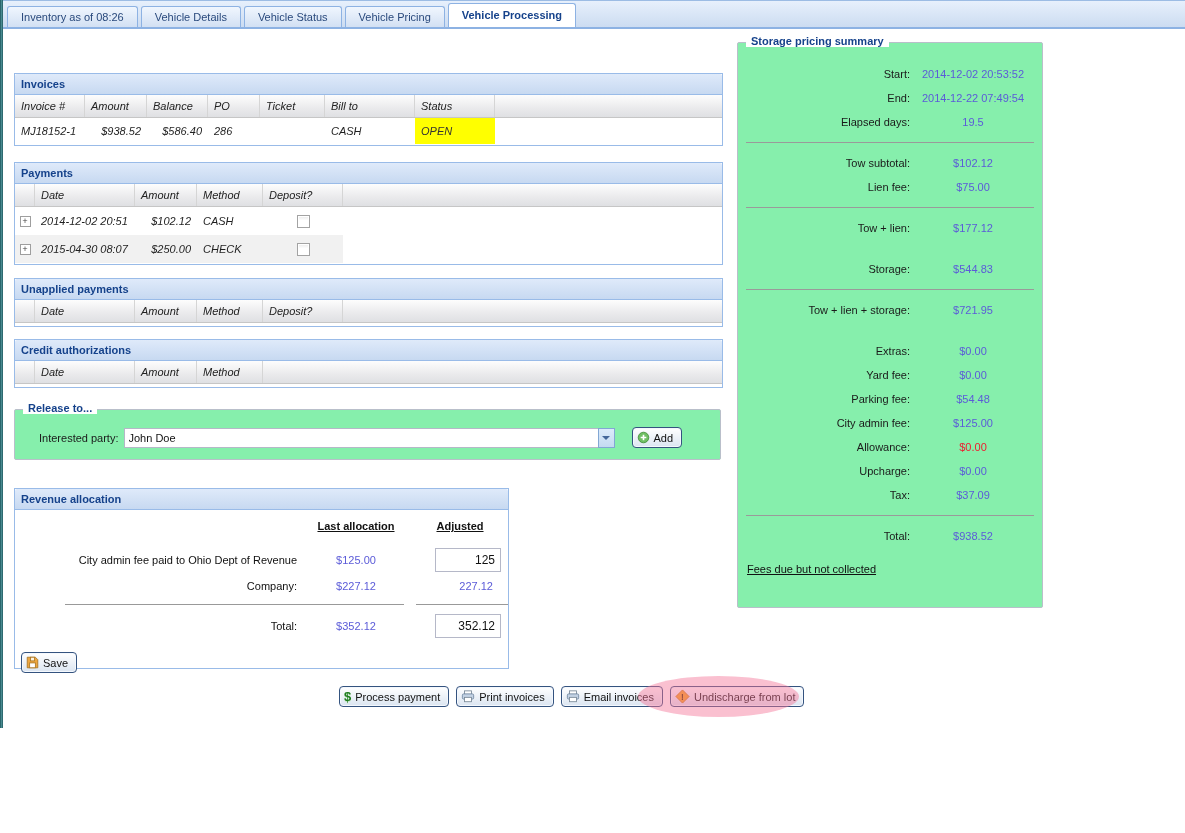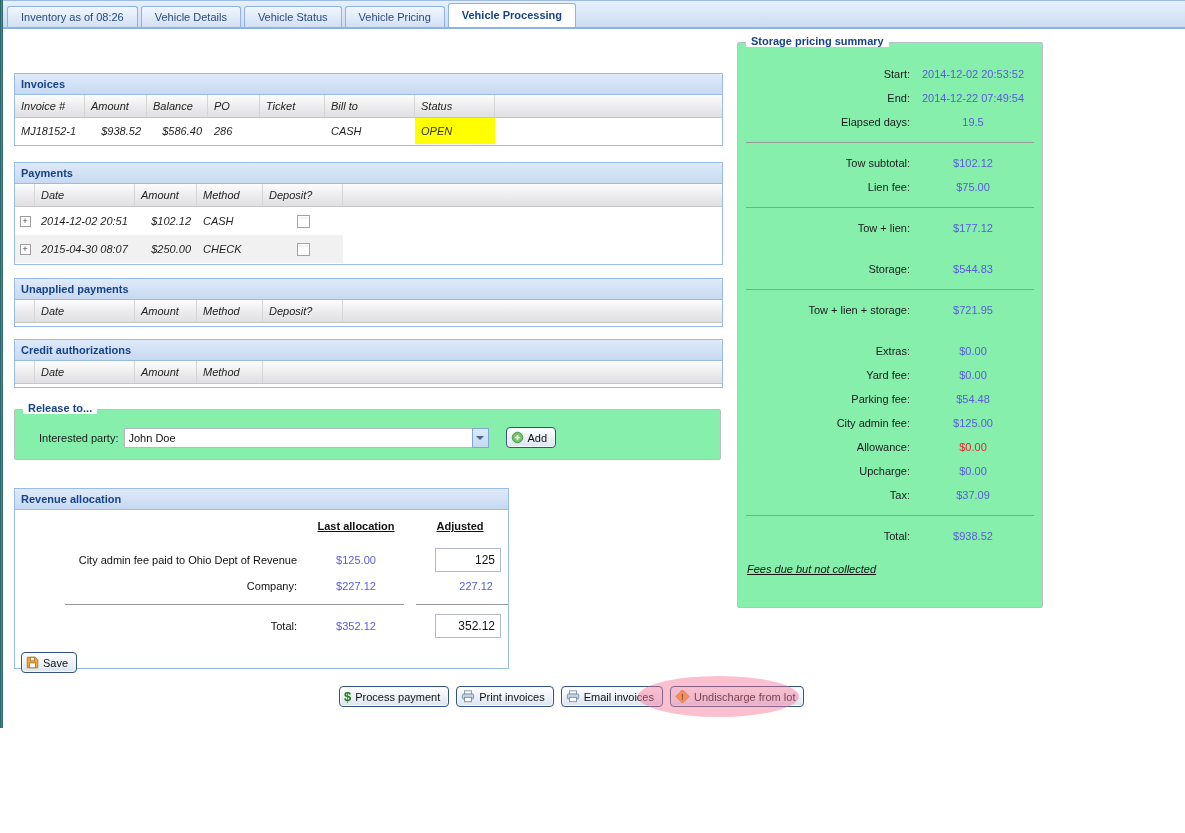--- a/index.html
+++ b/index.html
@@ -50,21 +50,21 @@
   .checkbox{width:13px;height:13px;border:1px solid #a3a3a3;
     background:linear-gradient(#e9e9e9,#ffffff 40%);box-shadow:inset 0 0 0 1px #fff;cursor:pointer;}
   
   .fieldset{position:absolute;border:1px solid #b9bfca;border-radius:2px;background:#86efac;}
   .legend{position:absolute;top:-8px;left:8px;background:#fff;padding:0 5px;
     color:#15428b;font-weight:bold;white-space:nowrap;}
   
   .release-row{display:flex;align-items:center;margin:17px 0 0 24px;}
   .release-label{margin-right:5px;color:#1a1a1a;}
   .combo{display:flex;align-items:stretch;height:20px;}
-  .combo input{width:348px;height:20px;border:1px solid #b5b8c8;border-right:none;
+  .combo input{width:474px;height:20px;border:1px solid #b5b8c8;border-right:none;
     padding:2px 4px;font:11px "Liberation Sans",sans-serif;color:#111;}
   .combo-trigger{width:17px;height:20px;border:1px solid #82a7d4;
     background:linear-gradient(#dcebfa,#c4daf1);display:flex;align-items:center;justify-content:center;cursor:pointer;}
   .combo-trigger i{width:0;height:0;border-left:4px solid transparent;border-right:4px solid transparent;
     border-top:4px solid #44679a;}
   
   .btn{display:inline-flex;align-items:center;gap:4px;
     border:1px solid #34537f;border-radius:4px;height:21px;
     background:linear-gradient(#ffffff,#dbe5f1);
     box-shadow:inset 0 0 0 1px #f4f8fd;
@@ -92,21 +92,21 @@
   .pink-ellipse{position:absolute;left:638px;top:676px;width:161px;height:41px;
     background:rgba(243,116,150,0.45);border-radius:50%;z-index:5;pointer-events:none;}
   
   .sp-body{padding:19px 4px 0 4px;}
   .sp-row{display:flex;align-items:center;height:24px;}
   .sp-label{width:168px;text-align:right;color:#1a1a1a;white-space:nowrap;}
   .sp-value{width:126px;text-align:center;white-space:nowrap;}
   .sp-divider{height:1px;background:#9a9a9a;margin:8px 4px;}
   .sp-gap{height:17px;}
   .sp-link{display:inline-block;margin:15px 0 0 5px;color:#111;
-    text-decoration:underline;cursor:pointer;font-style:italic;}
+    text-decoration:underline;cursor:pointer;}
 </style>
 </head>
 <body>
 
 <div>
   <div class="left-stripe"></div>
 
   <div class="tabbar">
     <div class="tab">Inventory as of 08:26</div>
     <div class="tab">Vehicle Details</div>

